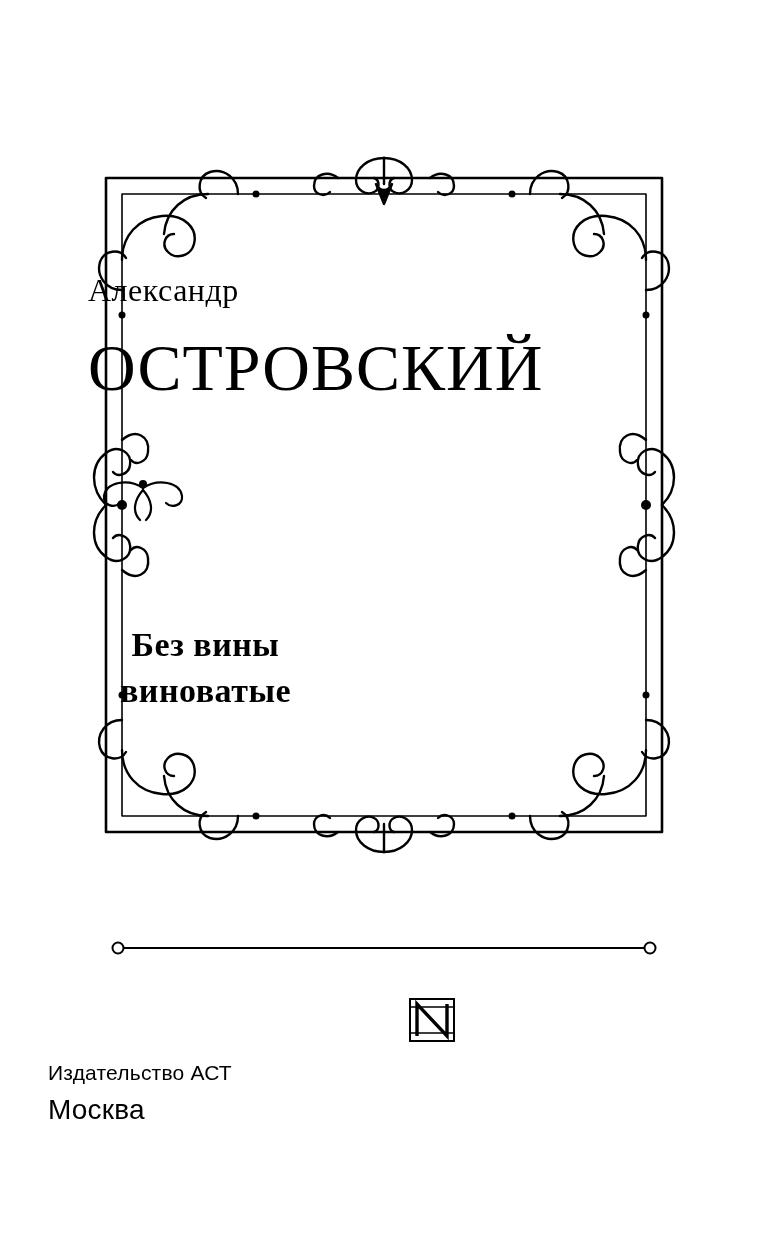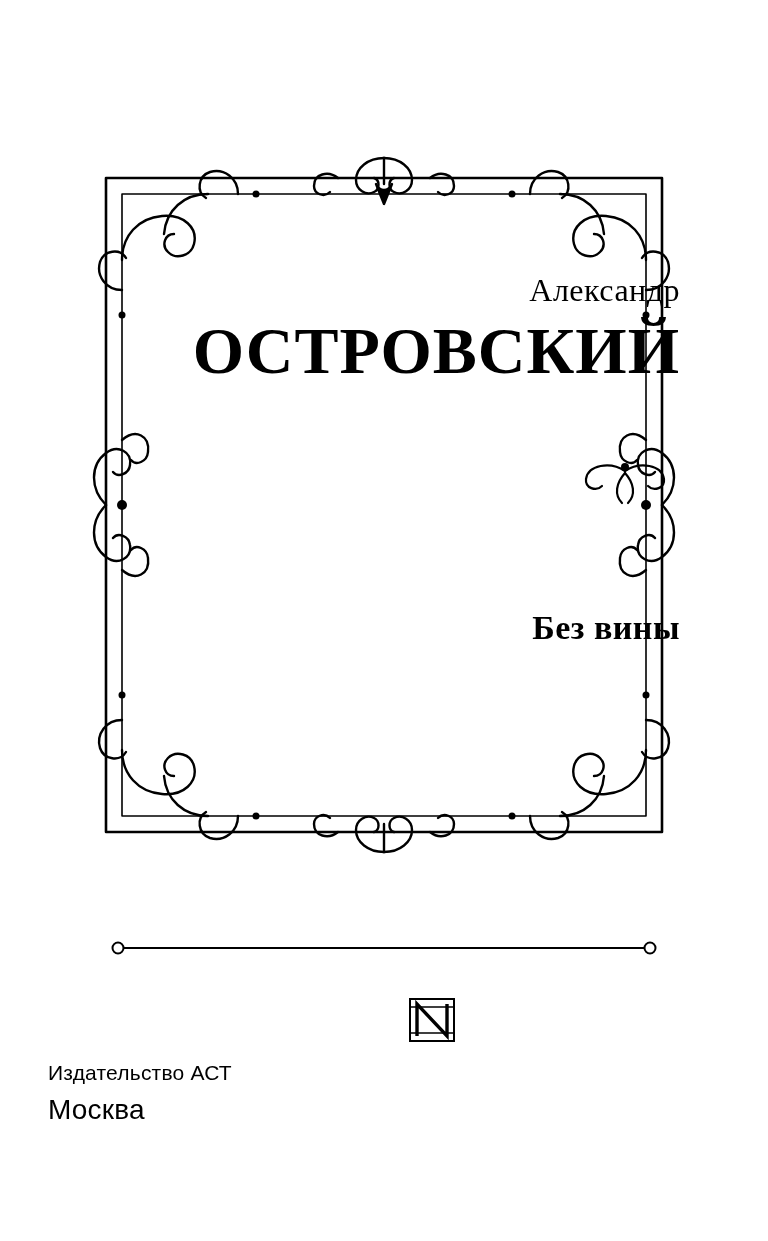--- a/index.html
+++ b/index.html
@@ -38,35 +38,35 @@
 
   
   .title-block {
     position: absolute;
     left: 0;
     top: 0;
     width: 100%;
     height: 100%;
     display: flex;
     flex-direction: column;
-    align-items: flex-end;
+    align-items: flex-start;
     pointer-events: none;
   }
   .author-first {
     margin-top: 134px;
     font-size: 32px;
     letter-spacing: 0.5px;
     font-family: "Liberation Serif", serif;
     font-weight: 400;
     line-height: 1;
   }
   .author-last {
-    margin-top: 10px;
+    margin-top: 27px;
     font-size: 66px;
-    font-weight: 700;
+    font-weight: 400;
     letter-spacing: 1px;
     font-family: "Liberation Serif", serif;
     line-height: 1.05;
     white-space: nowrap;
   }
   .mid-ornament {
     margin-top: 72px;
     width: 110px;
     height: 52px;
   }
@@ -216,20 +216,21 @@
           <path d="M55 14 C 40 4, 18 8, 16 22 C 15 31, 26 35, 32 29"></path>
           <path d="M55 14 C 70 4, 92 8, 94 22 C 95 31, 84 35, 78 29"></path>
           <path d="M55 16 C 46 26, 44 38, 52 46"></path>
           <path d="M55 16 C 64 26, 66 38, 58 46"></path>
           <circle cx="55" cy="10" r="4" fill="#000000" stroke="none"></circle>
         </g>
       </svg>
 
       <div class="work-title">
         <span>Без вины</span><br>
+        <span>виноватые</span>
       </div>
     </div>
   </div>
 
   <svg class="divider" viewBox="0 0 548 14" xmlns="http://www.w3.org/2000/svg">
     <line x1="14" y1="7" x2="534" y2="7" stroke="#000000" stroke-width="2"></line>
     <circle cx="8" cy="7" r="5.5" fill="none" stroke="#000000" stroke-width="2"></circle>
     <circle cx="540" cy="7" r="5.5" fill="none" stroke="#000000" stroke-width="2"></circle>
   </svg>
 

